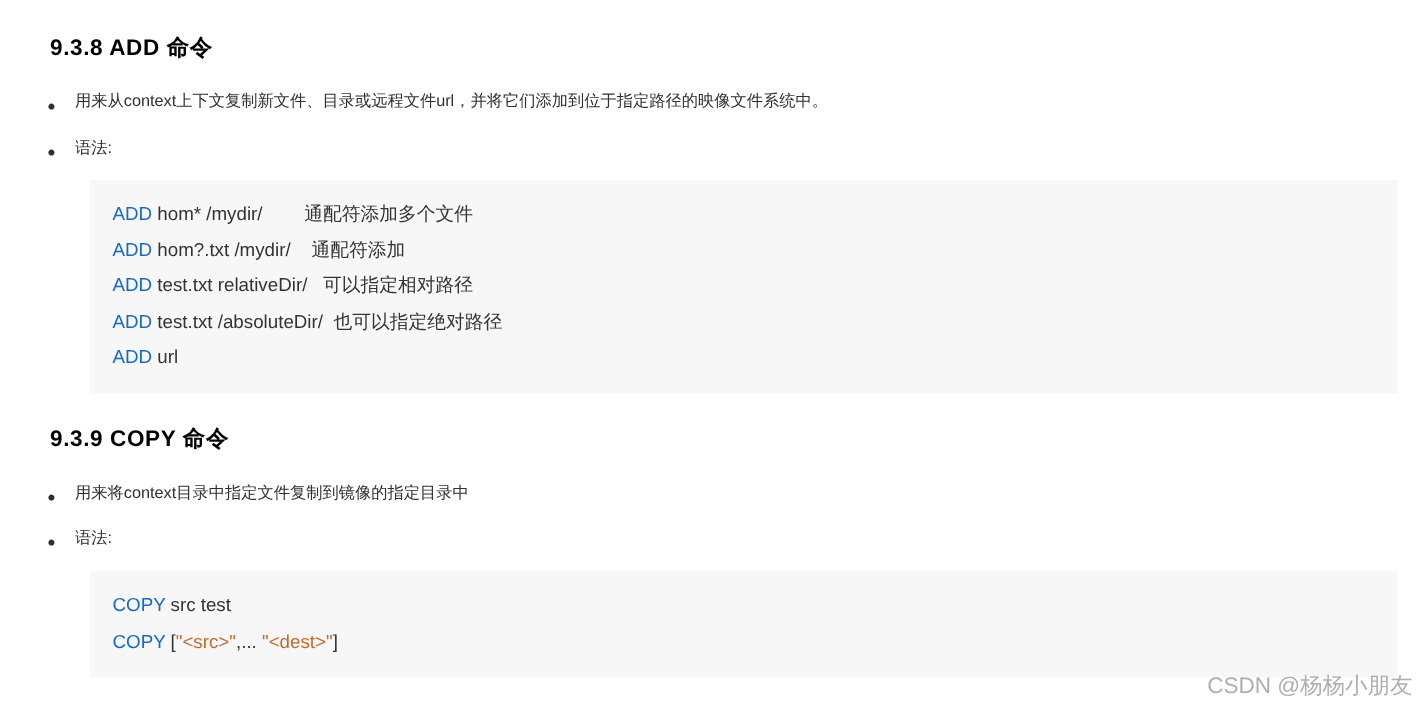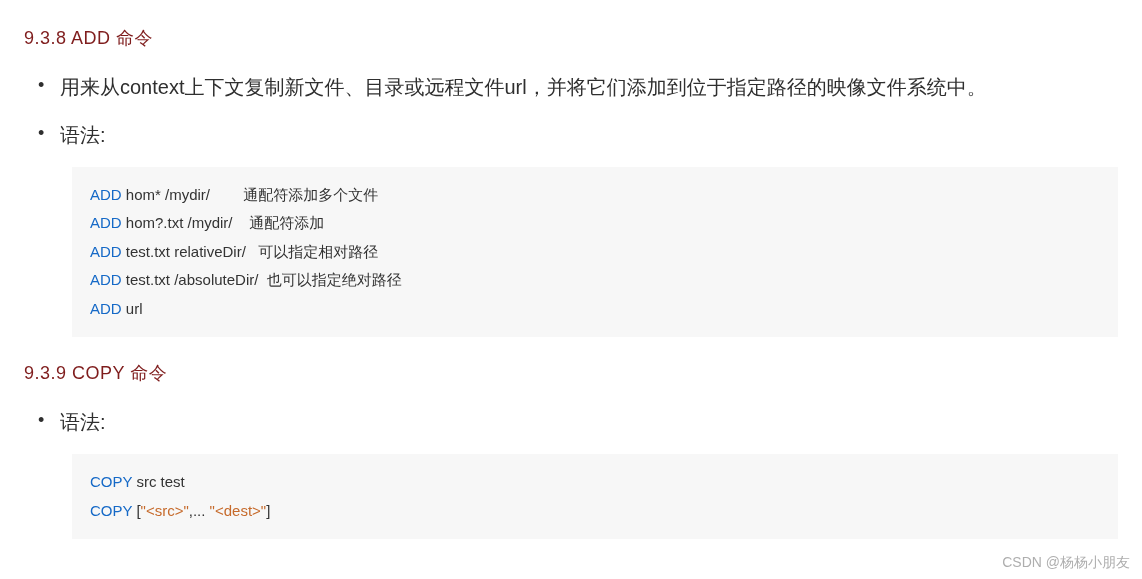--- a/index.html
+++ b/index.html
@@ -6,37 +6,37 @@
     body {
       font-family: -apple-system, BlinkMacSystemFont, "Segoe UI", "Microsoft YaHei", sans-serif;
       background: #fff;
       padding: 16px 24px 24px 24px;
       color: #333;
       font-size: 16px;
       line-height: 1.6;
       position: relative;
     }
     h3.section-heading {
-      color: #7f1d1d;
-      font-weight: 400;
+      color: #000000;
+      font-weight: 700;
       font-size: 18px;
-      margin: 8px 0 18px 0;
+      margin: 8px 0 18px 16px;
       letter-spacing: 0.5px;
     }
     ul.content-list {
       list-style: none;
       padding-left: 32px;
       margin-bottom: 16px;
     }
     ul.content-list > li {
       position: relative;
       padding-left: 4px;
       margin: 16px 0;
       color: #2f2f2f;
-      font-size: 20px;
+      font-size: 13px;
     }
     ul.content-list > li::before {
       content: "•";
       position: absolute;
       left: -18px;
       top: 0;
       color: #2f2f2f;
       font-size: 18px;
     }
     pre.code-block {
@@ -49,40 +49,41 @@
       color: #333;
       white-space: pre;
       overflow-x: auto;
     }
     .kw { color: #1569c7; }
     .txt { color: #333; }
     .str { color: #c66a2b; }
     .watermark {
       position: fixed;
       right: 12px;
-      bottom: 6px;
+      bottom: 16px;
       color: rgba(140,140,140,0.7);
-      font-size: 14px;
+      font-size: 18px;
       pointer-events: none;
     }
   </style>
 </head>
 <body>
 
 <h3 class="section-heading">9.3.8 ADD 命令</h3>
 <ul class="content-list">
   <li>用来从context上下文复制新文件、目录或远程文件url，并将它们添加到位于指定路径的映像文件系统中。</li>
   <li>语法:</li>
 </ul>
 <pre class="code-block"><span class="kw">ADD</span><span class="txt"> hom* /mydir/        通配符添加多个文件</span>
 <span class="kw">ADD</span><span class="txt"> hom?.txt /mydir/    通配符添加</span>
 <span class="kw">ADD</span><span class="txt"> test.txt relativeDir/   可以指定相对路径</span>
 <span class="kw">ADD</span><span class="txt"> test.txt /absoluteDir/  也可以指定绝对路径</span>
 <span class="kw">ADD</span><span class="txt"> url</span></pre>
 
 <h3 class="section-heading">9.3.9 COPY 命令</h3>
 <ul class="content-list">
+  <li>用来将context目录中指定文件复制到镜像的指定目录中</li>
   <li>语法:</li>
 </ul>
 <pre class="code-block"><span class="kw">COPY</span><span class="txt"> src test</span>
 <span class="kw">COPY</span><span class="txt"> [</span><span class="str">"&lt;src&gt;"</span><span class="txt">,... </span><span class="str">"&lt;dest&gt;"</span><span class="txt">]</span></pre>
 
 <div class="watermark">CSDN @杨杨小朋友</div>
 
 </body></html>

